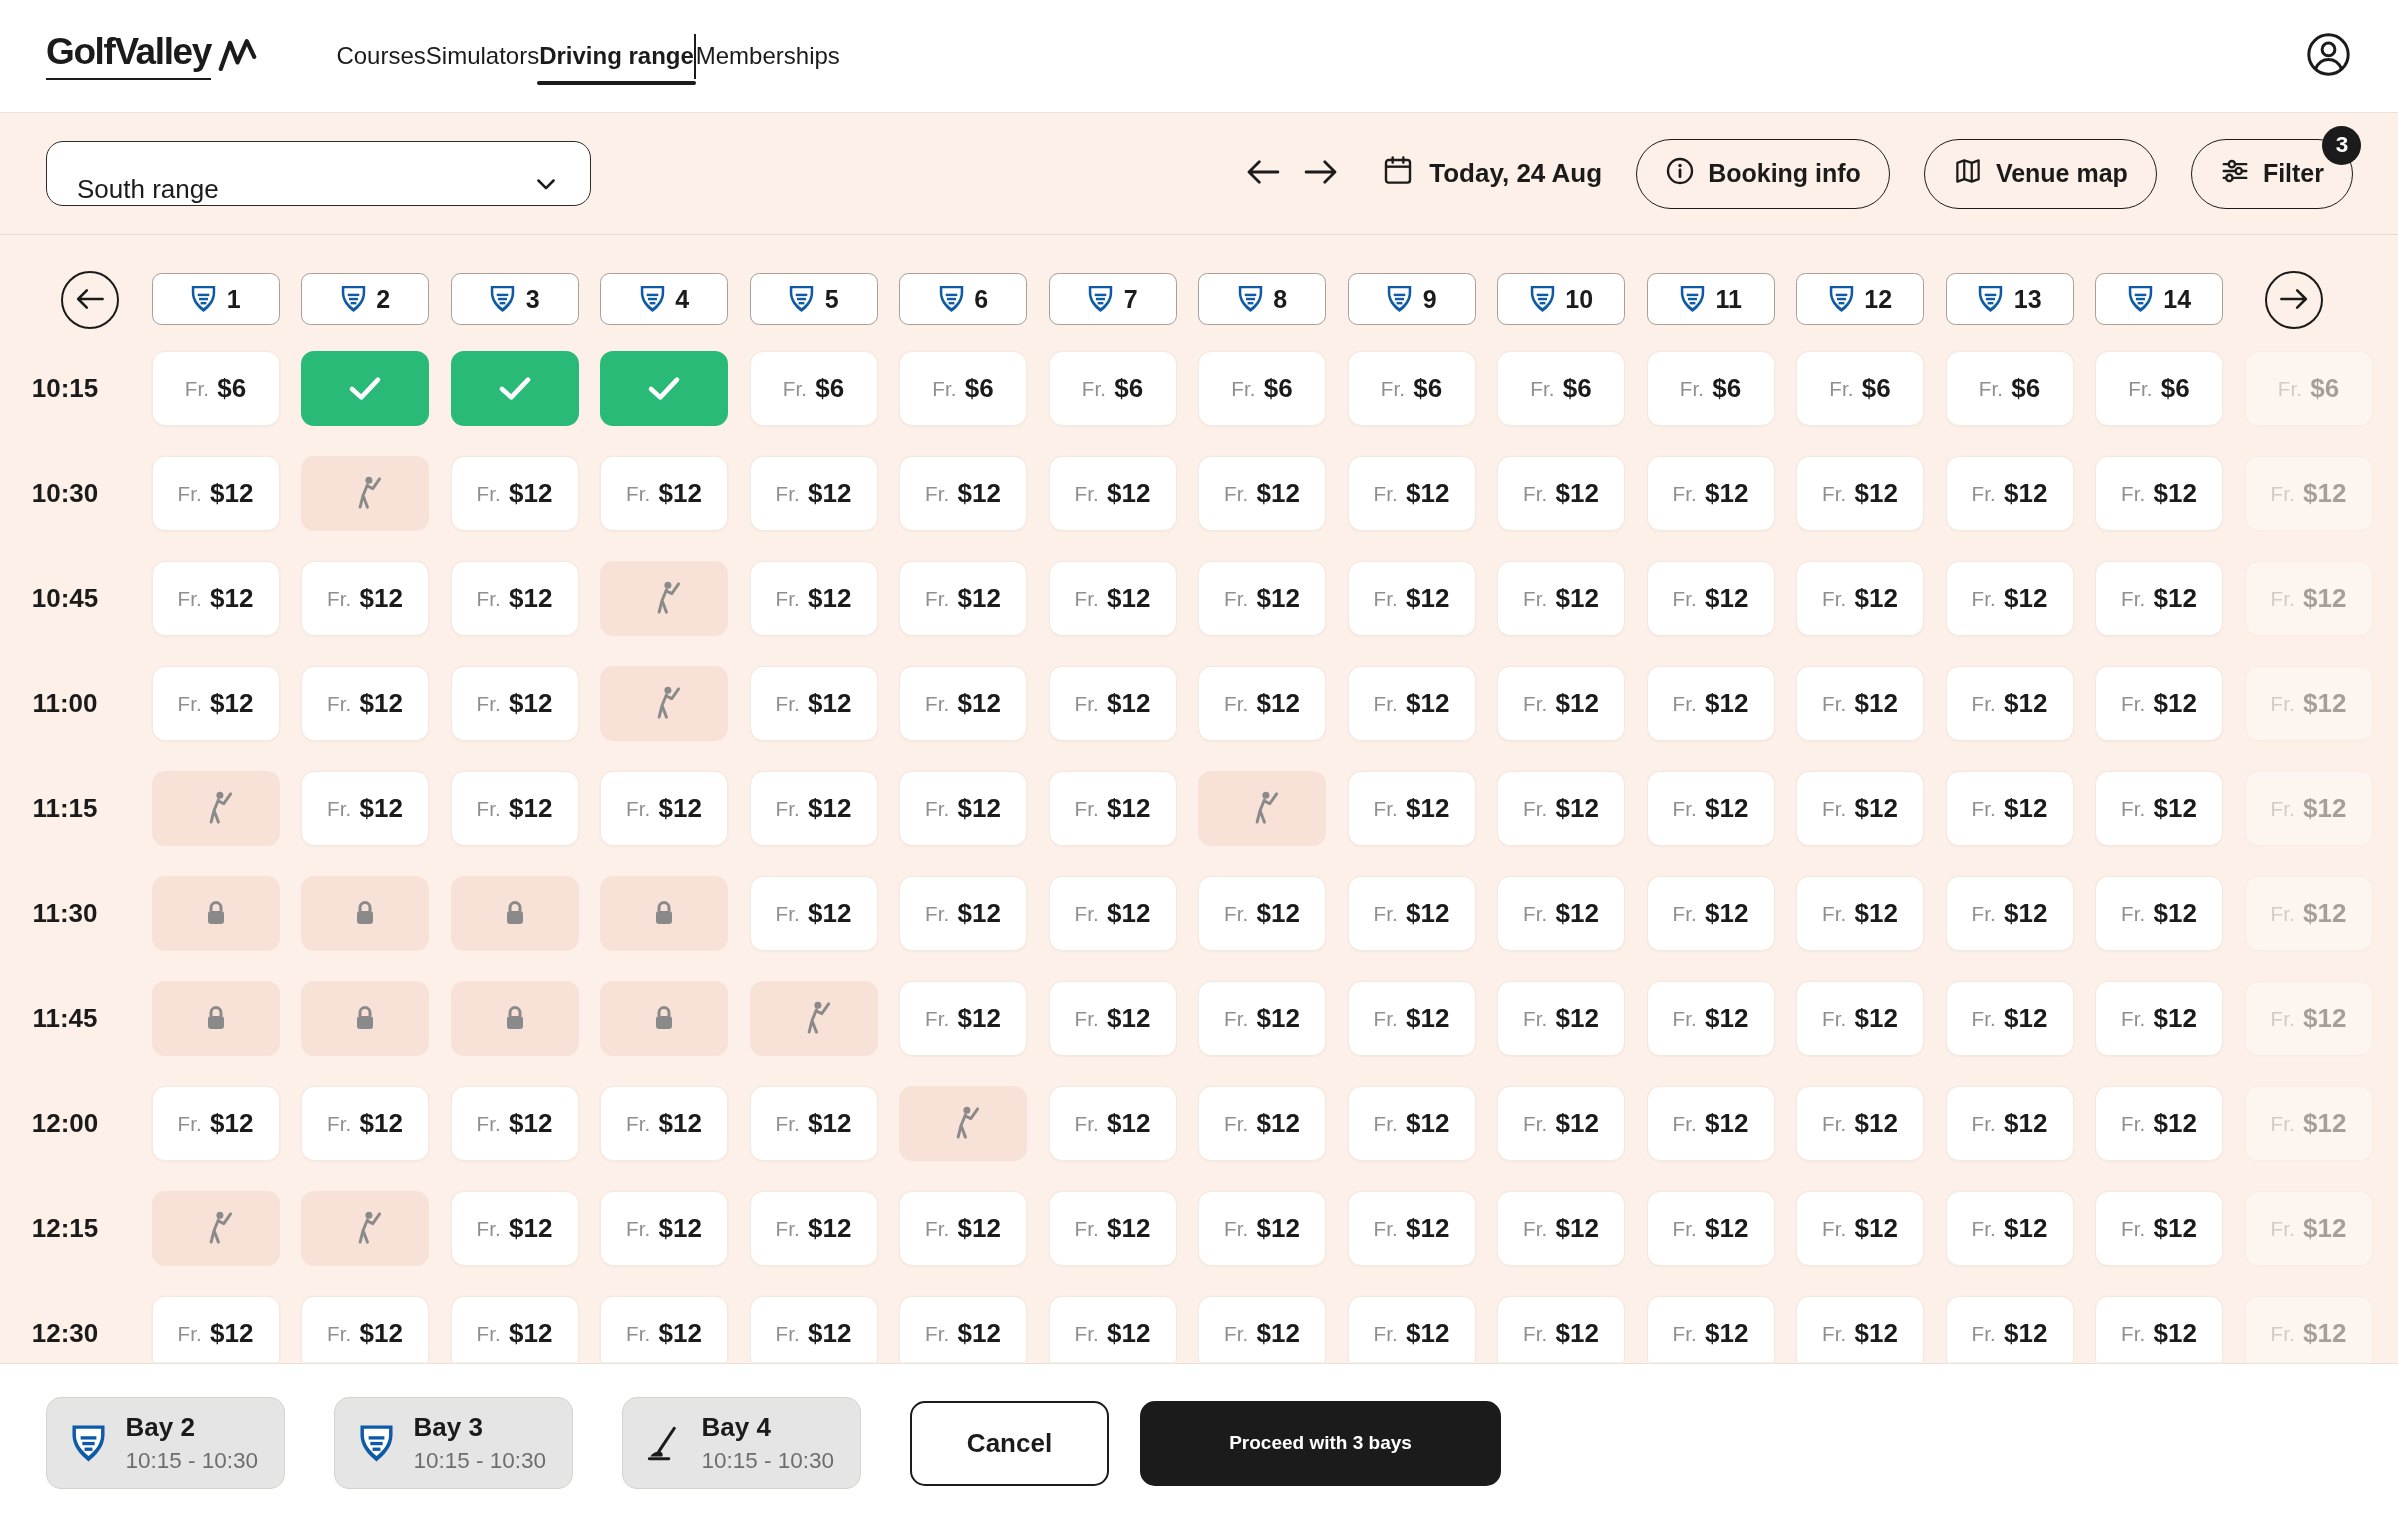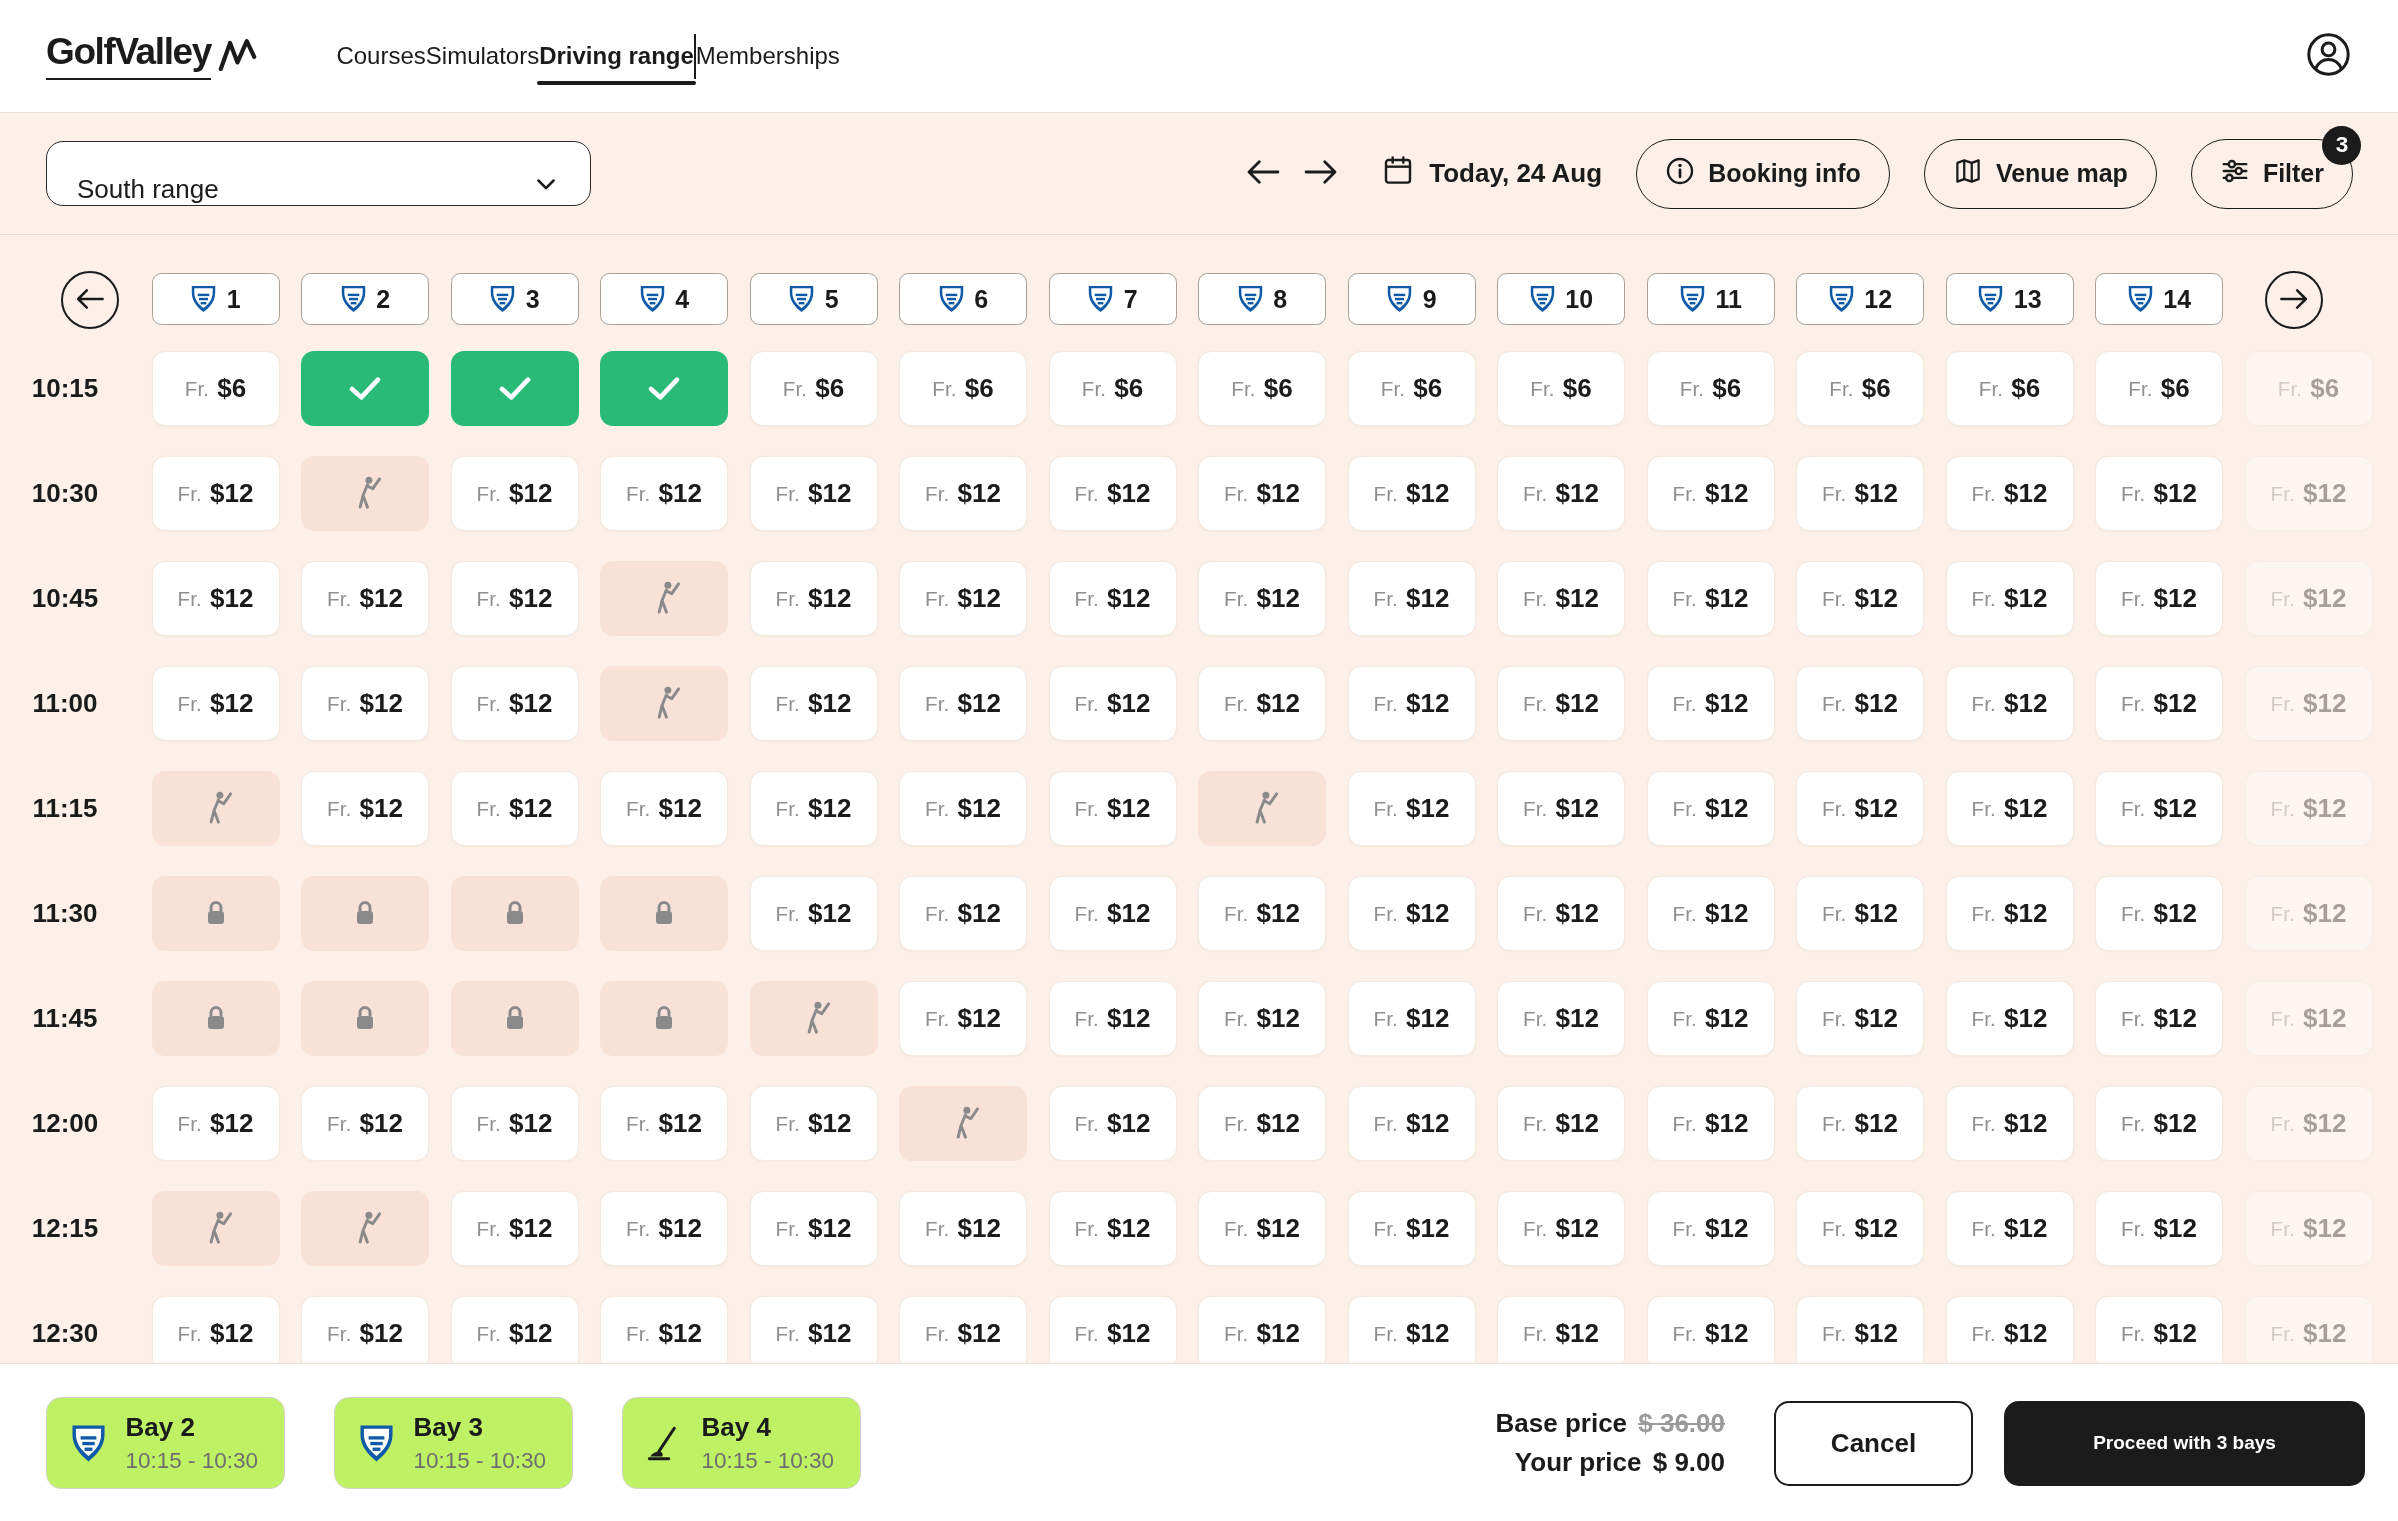--- a/index.html
+++ b/index.html
@@ -66,21 +66,21 @@
   .pager { position: absolute; top: 36px; width: 58px; height: 58px; border: 2.3px solid #1b1b1b;
     border-radius: 50%; display: flex; align-items: center; justify-content: center;
     cursor: pointer; background: transparent; }
   .pager.prev { left: 61px; }
   .pager.next { left: 2265px; background: #fcf0e8; }
 
   
   .summary-bar { position: absolute; left: 0; right: 0; bottom: 0; height: 159px; background: #fff;
     border-top: 0.9px solid #e8e2dc; display: flex; align-items: center; padding: 0 34px 0 46px; }
   .bay-cards { display: flex; gap: 49px; }
-  .bay-card { width: 239px; height: 92px; background: #bef264; border: 1.4px solid #d9d2cb;
+  .bay-card { width: 239px; height: 92px; background: #e5e5e5; border: 1.4px solid #d9d2cb;
     border-radius: 15px; display: flex; align-items: center; gap: 19px; padding: 0 22.5px; cursor: pointer; }
   .bicon svg { width: 37px; height: 41px; display: block; }
   .btxt { display: block; }
   .bname { font-size: 26px; font-weight: 700; display: block; }
   .btime { font-size: 22.5px; color: #6e6e6e; display: block; margin-top: 5.6px; white-space: nowrap; }
   .price-block { margin-left: auto; text-align: right; }
   .price-line { font-size: 26px; margin: 7.5px 0; display: flex; justify-content: flex-end; gap: 11.2px; white-space: nowrap; }
   .price-label { font-weight: 700; }
   .base-val { color: #9a9a9a; text-decoration: line-through; font-weight: 600; }
   .your-val { font-weight: 700; }
@@ -1126,26 +1126,16 @@
             <path d="M12 24 c-4 1 -7 3 -8 5 l11 0 c1 -2 0 -4 -3 -5 z" fill="#1b1b1b"></path>
             <path d="M3 31 h18" stroke="#1b1b1b" stroke-width="2.6" stroke-linecap="round"></path>
           </svg>
         </span>
         <span class="btxt">
           <span class="bname">Bay 4</span>
           <span class="btime">10:15 - 10:30</span>
         </span>
       </div>
     </div>
-  <div class="price-block">
-    <div class="price-line">
-      <span class="price-label">Base price</span>
-      <span class="base-val">$ 36.00</span>
-    </div>
-    <div class="price-line">
-      <span class="price-label">Your price</span>
-      <span class="your-val">$ 9.00</span>
-    </div>
-  </div>
   <button class="cancel-btn">Cancel</button>
   <button class="proceed-btn">Proceed with 3 bays</button>
 </footer>
 
 
 </body></html>

